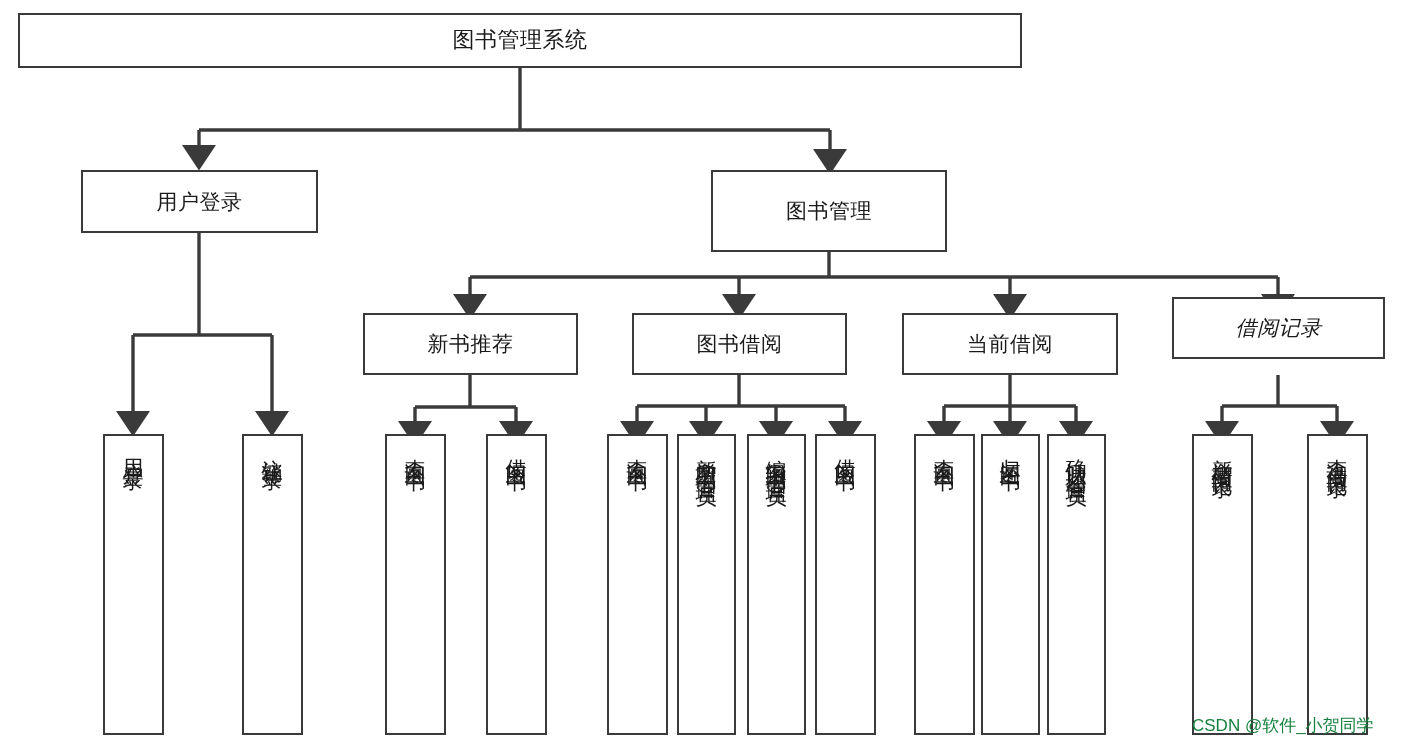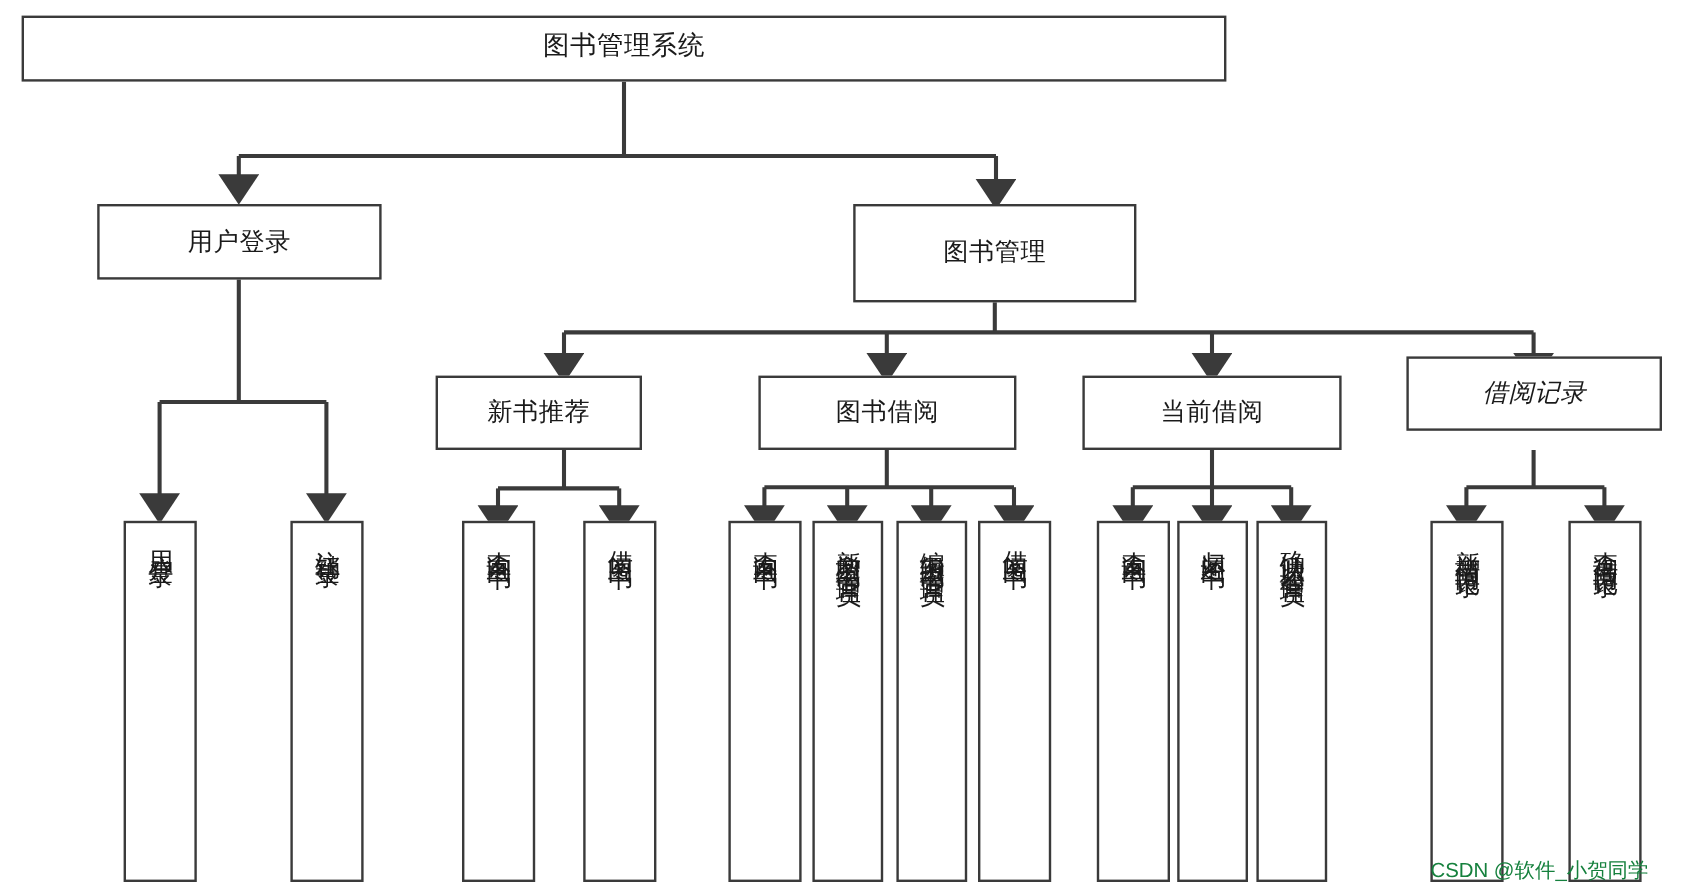--- a/index.html
+++ b/index.html
@@ -119,33 +119,33 @@
       <path d="M1010,406 L1010,432" marker-end="url(#arrow)"></path>
       <path d="M1076,406 L1076,432" marker-end="url(#arrow)"></path>
 
       <path d="M1278,375 L1278,406"></path>
       <path d="M1222,406 L1337,406"></path>
       <path d="M1222,406 L1222,432" marker-end="url(#arrow)"></path>
       <path d="M1337,406 L1337,432" marker-end="url(#arrow)"></path>
     </g>
   </svg>
 
-  <div class="node root horiz" style="left:18px; top:13px; width:1004px; height:55px;font-family:Liberation Mono, monospace;">
+  <div class="node root horiz" style="left:18px; top:13px; width:1004px; height:55px;">
     <span class="node-label">图书管理系统</span>
   </div>
 
   <div class="node horiz" style="left:81px; top:170px; width:237px; height:63px;">
     <span class="node-label">用户登录</span>
   </div>
 
   <div class="node horiz" style="left:711px; top:170px; width:236px; height:82px;">
     <span class="node-label">图书管理</span>
   </div>
 
-  <div class="node horiz" style="left:363px; top:313px; width:172px; height:62px;">
+  <div class="node horiz" style="left:363px; top:313px; width:215px; height:62px;">
     <span class="node-label">新书推荐</span>
   </div>
 
   <div class="node horiz" style="left:902px; top:313px; width:216px; height:62px;">
     <span class="node-label">当前借阅</span>
   </div>
 
   <div class="node horiz" style="left:632px; top:313px; width:215px; height:62px;">
     <span class="node-label">图书借阅</span>
   </div>

